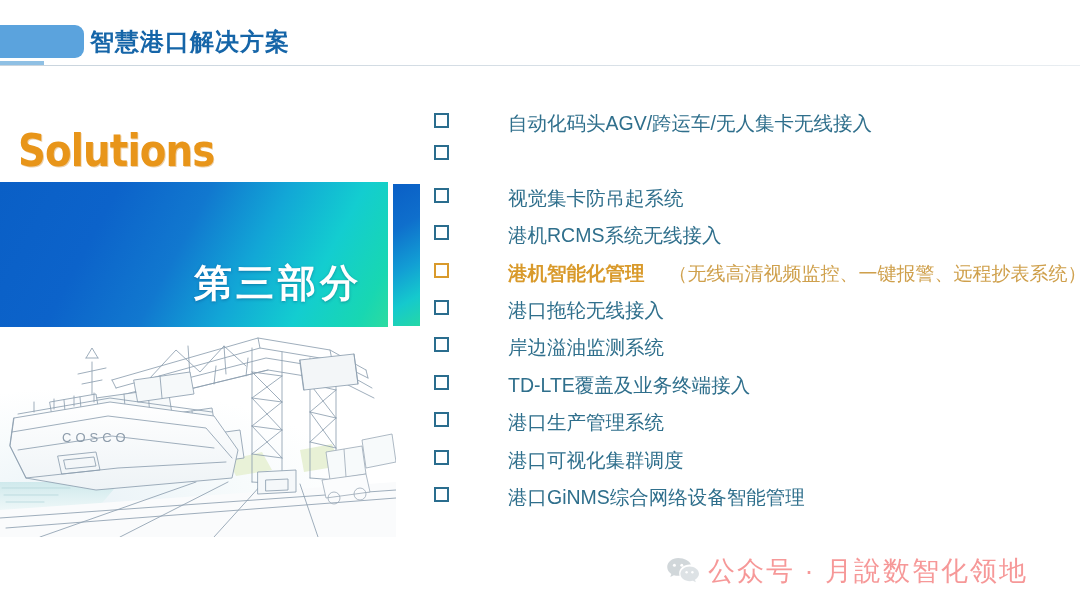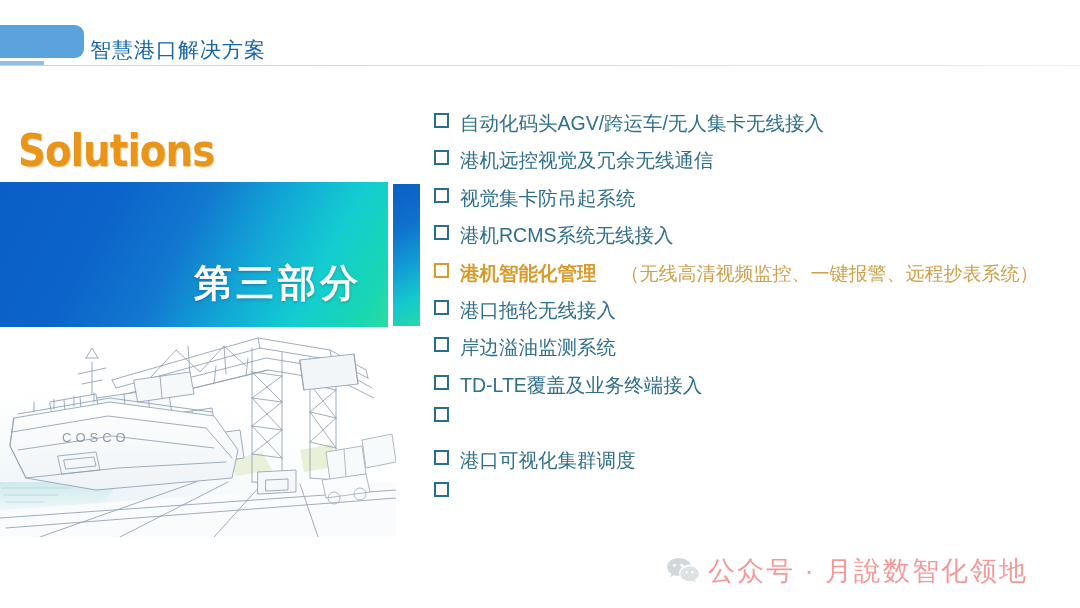--- a/index.html
+++ b/index.html
@@ -34,23 +34,23 @@
     left: -18px;
     top: 25px;
     width: 102px;
     height: 33px;
     background: #5ba3dd;
     border-radius: 0 9px 9px 0;
   }
   .header-title {
     position: absolute;
     left: 90px;
-    top: 33px;
-    font-size: 21px;
-    font-weight: normal;
+    top: 25px;
+    font-size: 24px;
+    font-weight: bold;
     color: #1565a8;
     letter-spacing: 1px;
     line-height: 33px;
     white-space: nowrap;
   }
   .header-rule {
     position: absolute;
     left: 0;
     top: 65px;
     width: 1080px;
@@ -146,20 +146,21 @@
     position: absolute;
     left: 434px;
     top: 110px;
     width: 640px;
   }
   .bullet-row {
     display: flex;
     align-items: baseline;
     height: 37.4px;
     white-space: nowrap;
+    gap: 48px;
   }
   .bullet-marker {
     flex: 0 0 auto;
     width: 11px;
     height: 11px;
     border: 2.3px solid #2a6d8e;
     margin-right: 11px;
     position: relative;
     top: -2px;
   }
@@ -320,21 +321,20 @@
     </svg>
   </div>
 
   <div class="bullet-list">
     <div class="bullet-row">
       <span class="bullet-marker"></span>
       <span class="bullet-text">自动化码头AGV/跨运车/无人集卡无线接入</span>
     </div>
     <div class="bullet-row">
       <span class="bullet-marker"></span>
-      <span class="bullet-text">港机远控视觉及冗余无线通信</span>
     </div>
     <div class="bullet-row">
       <span class="bullet-marker"></span>
       <span class="bullet-text">视觉集卡防吊起系统</span>
     </div>
     <div class="bullet-row">
       <span class="bullet-marker"></span>
       <span class="bullet-text">港机RCMS系统无线接入</span>
     </div>
     <div class="bullet-row accent">
@@ -348,27 +348,29 @@
     <div class="bullet-row">
       <span class="bullet-marker"></span>
       <span class="bullet-text">岸边溢油监测系统</span>
     </div>
     <div class="bullet-row">
       <span class="bullet-marker"></span>
       <span class="bullet-text">TD-LTE覆盖及业务终端接入</span>
     </div>
     <div class="bullet-row">
       <span class="bullet-marker"></span>
+      <span class="bullet-text">港口生产管理系统</span>
     </div>
     <div class="bullet-row">
       <span class="bullet-marker"></span>
       <span class="bullet-text">港口可视化集群调度</span>
     </div>
     <div class="bullet-row">
       <span class="bullet-marker"></span>
+      <span class="bullet-text">港口GiNMS综合网络设备智能管理</span>
     </div>
   </div>
 
   <div class="watermark">
     <svg class="watermark-icon" viewBox="0 0 34 30">
       <path d="M12.2 2C6.1 2 1.2 6 1.2 11c0 2.8 1.6 5.3 4.1 6.9l-1 3.1 3.6-1.8c1.3.4 2.8.6 4.3.6.5 0 1 0 1.4-.1-.3-.8-.4-1.6-.4-2.4 0-4.8 4.7-8.7 10.5-8.7.4 0 .8 0 1.2.1C23.8 5 18.5 2 12.2 2z" fill="#adb7bd"></path>
       <circle cx="8.4" cy="9.2" r="1.5" fill="#ffffff"></circle>
       <circle cx="15.8" cy="9.2" r="1.5" fill="#ffffff"></circle>
       <path d="M33 17.8c0-4.1-4.2-7.4-9.3-7.4s-9.3 3.3-9.3 7.4 4.2 7.4 9.3 7.4c1.1 0 2.2-.2 3.2-.5l2.9 1.5-.8-2.5c2.4-1.4 4-3.5 4-5.9z" fill="#c3cbd1"></path>
       <circle cx="20.6" cy="16.2" r="1.2" fill="#ffffff"></circle>

